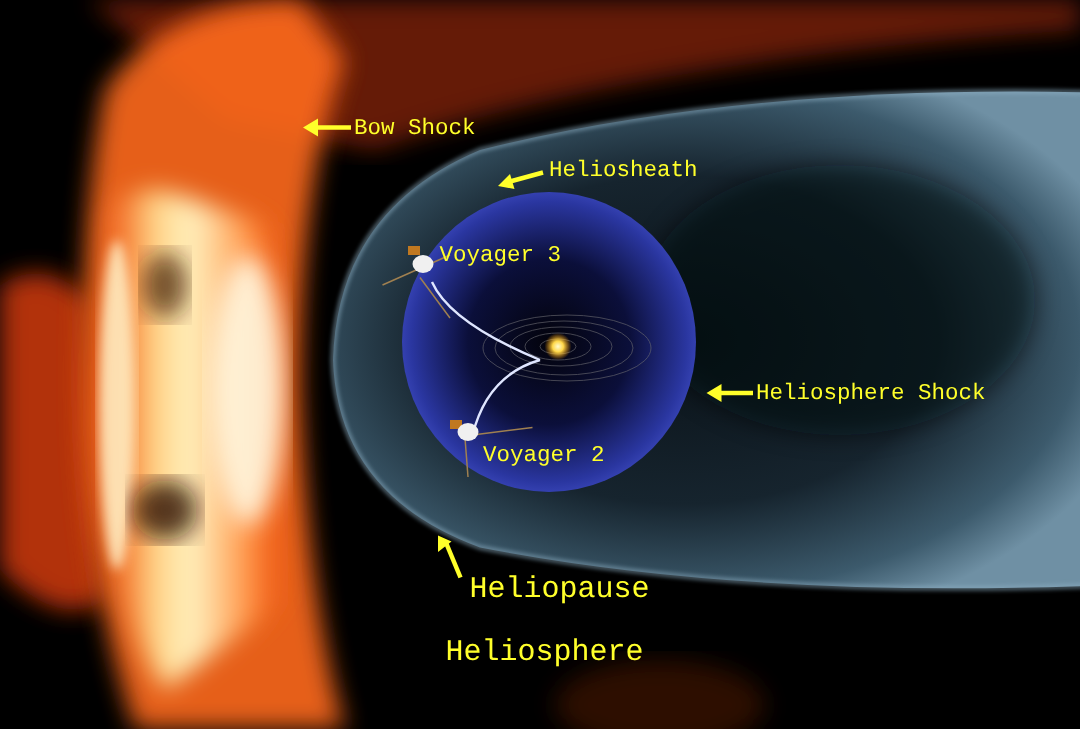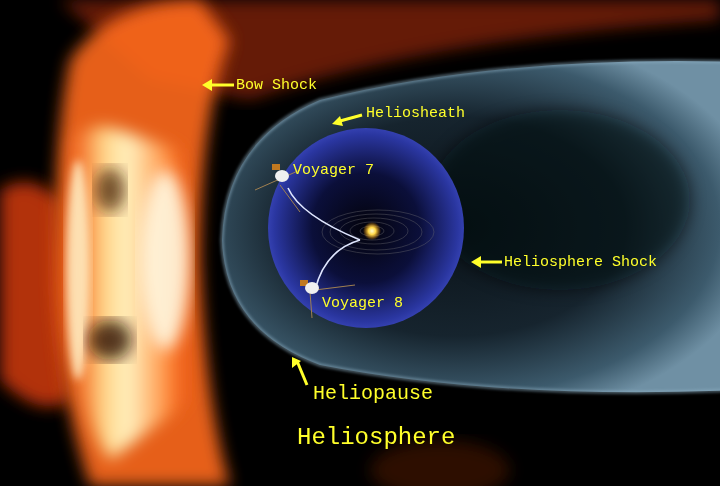--- a/index.html
+++ b/index.html
@@ -8,21 +8,21 @@
     background:#000;
     font-family:Liberation Mono, monospace;
   }
   svg.art { position:absolute; left:0; top:0; }
   .label {
     position:absolute; color:#ffff2a; font-weight:normal;
     white-space:nowrap; line-height:1;
   }
   .small { font-size:20px; }
   .mid { font-size:15px; }
-  .big { font-size:24px; }
+  .big { font-size:20px; }
 </style>
 </head>
 <body>
 
 <div id="stage">
   <svg class="art" width="720" height="486" viewBox="0 0 720 486">
     <defs>
       <radialGradient id="sheathG" cx="0.45" cy="0.5" r="0.6">
         <stop offset="0" stop-color="#0a1218"></stop>
         <stop offset="0.55" stop-color="#16242e"></stop>
@@ -118,18 +118,18 @@
       </g>
       <g>
         <line x1="297" y1="361" x2="307" y2="385" stroke-width="3"></line>
         <polygon points="292,357 301,361 292,368" stroke="none"></polygon>
       </g>
     </g>
   </svg>
 
   <div class="label mid" style="left:236px;top:78px;">Bow Shock</div>
   <div class="label mid" style="left:366px;top:106px;">Heliosheath</div>
-  <div class="label mid" style="left:293px;top:163px;">Voyager 7</div>
-  <div class="label mid" style="left:322px;top:296px;">Voyager 8</div>
+  <div class="label mid" style="left:293px;top:163px;">Voyager 3</div>
+  <div class="label mid" style="left:322px;top:296px;">Voyager 2</div>
   <div class="label mid" style="left:504px;top:255px;">Heliosphere Shock</div>
   <div class="label small" style="left:313px;top:384px;">Heliopause</div>
   <div class="label big" style="left:297px;top:426px;">Heliosphere</div>
 </div>
 
 </body></html>

